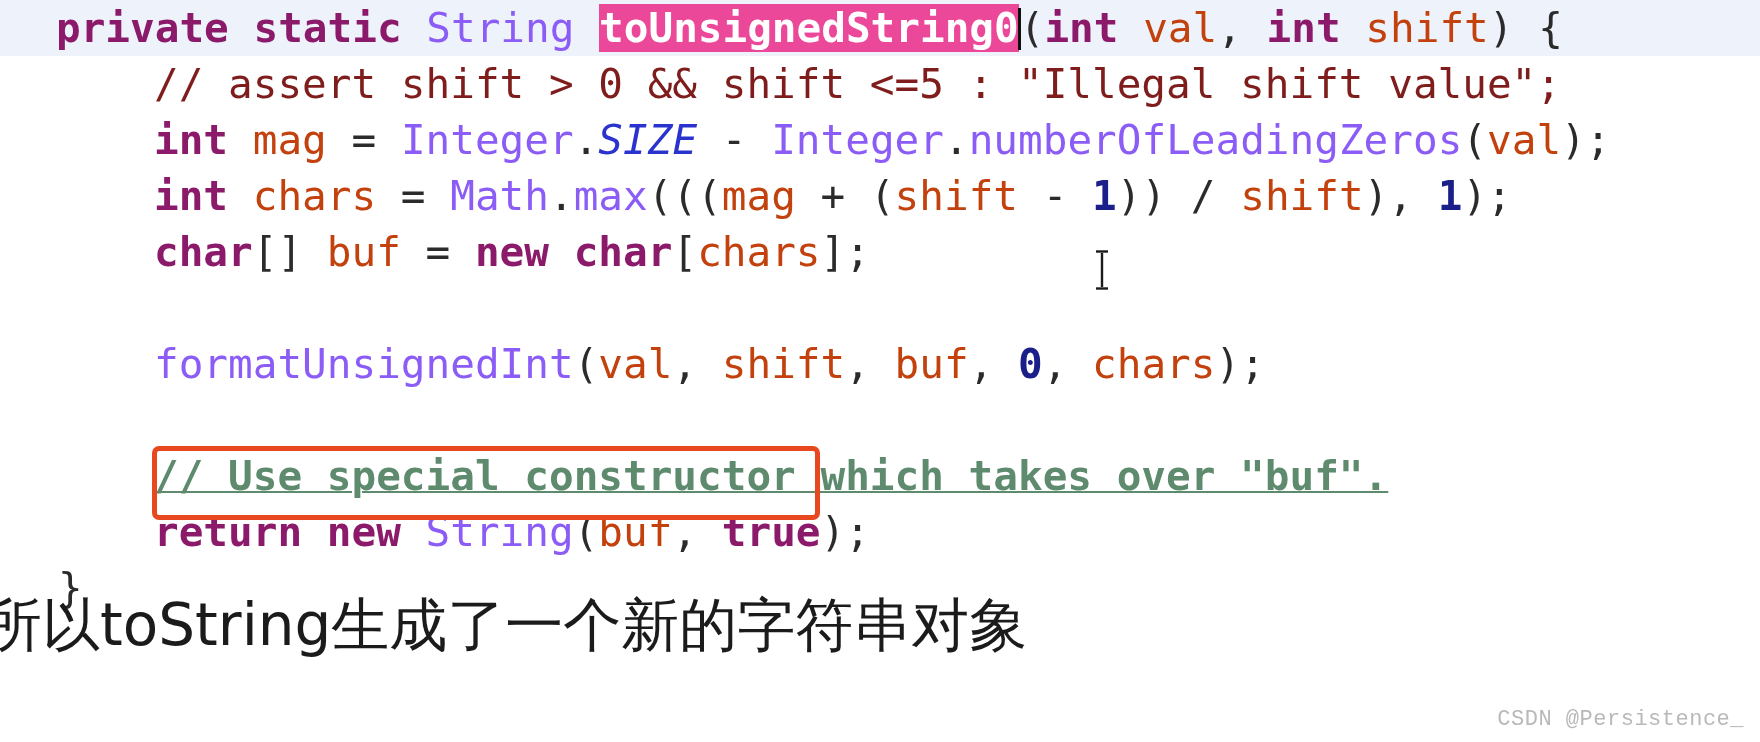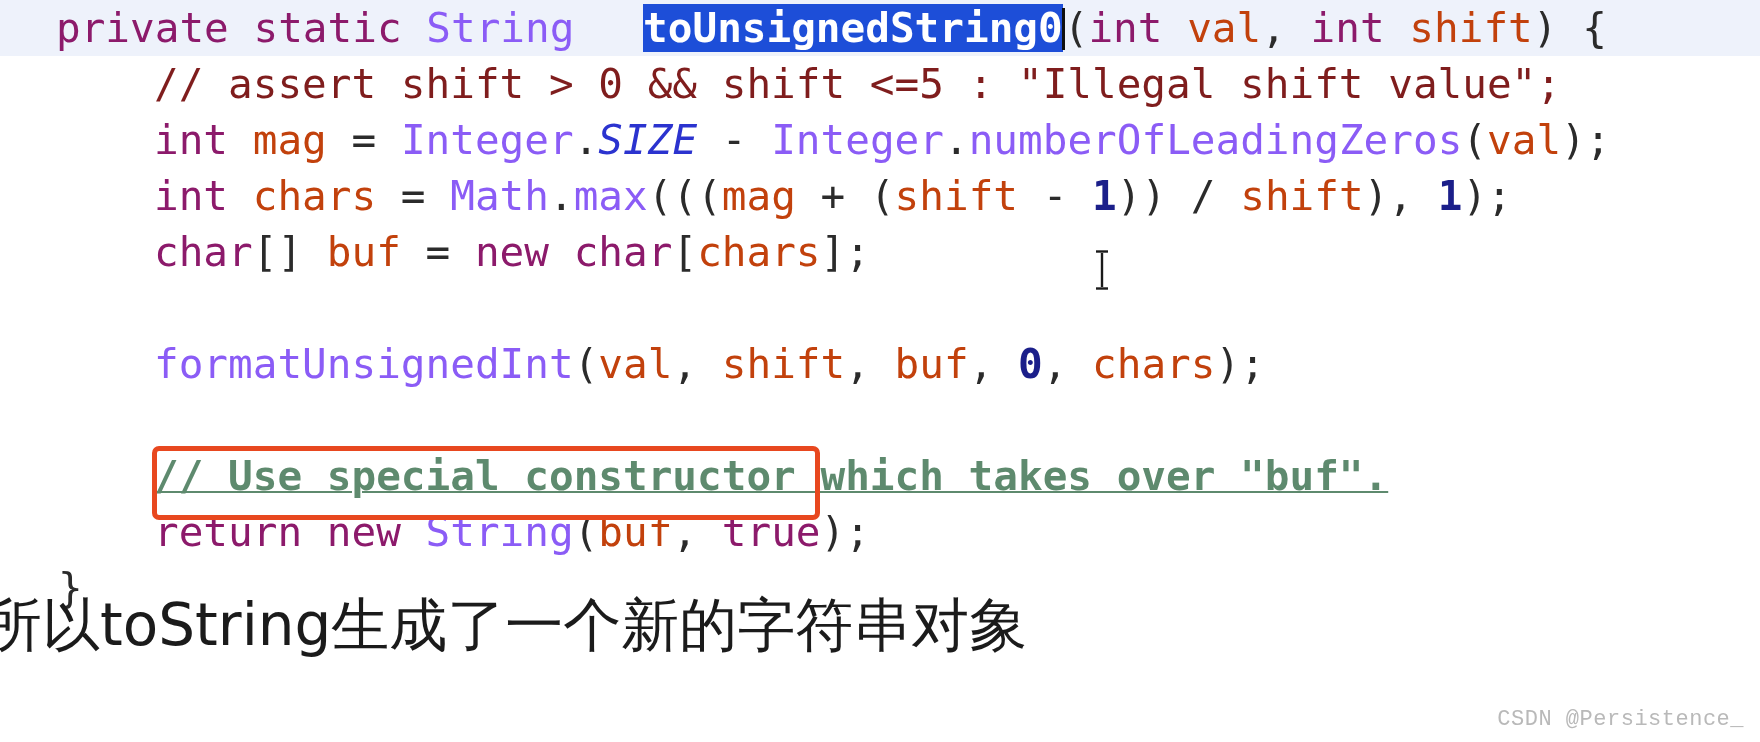--- a/index.html
+++ b/index.html
@@ -35,35 +35,34 @@
     line-height: 56px;
     white-space: pre;
     padding-left: 56px;
     position: relative;
   }
   .code-line.current {
     background: #eef2fb;
   }
 
   
-  .kw       { color: #8c1a6b; font-weight: normal; margin-top: 12px; }   
+  .kw       { color: #8c1a6b; font-weight: bold; margin-top: 12px; }   
   .type     { color: #8b5cf6; font-weight: normal; }   
   .plain    { color: #3c3836; }
   .ident    { color: #c2410c; }
   .comment  { color: #7f1d1d; }
   .comment-u{ color: #5e8a6e; text-decoration: underline; text-decoration-thickness: 2px; font-weight: bold; }
   .statfield{ color: #2b33cf; font-style: italic; font-weight: normal; }
   .statmeth { color: #8b5cf6; }
   .num      { color: #1b1f8a; font-weight: bold; }
   .punc     { color: #2b2b2b; }
   .sel {
-    background: #1d4ed8;
+    background: #ec4899;
     color: #ffffff;
     font-weight: bold;
-    margin-left: 44px;
   }
   .caret {
     display: inline-block;
     width: 0;
     border-left: 3px solid #101010;
     height: 42px;
     vertical-align: -8px;
     margin: 0 -1px;
   }
 

